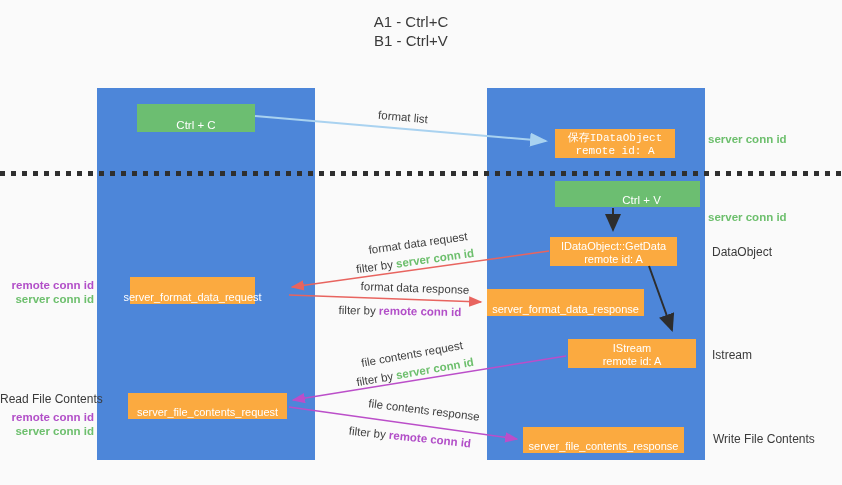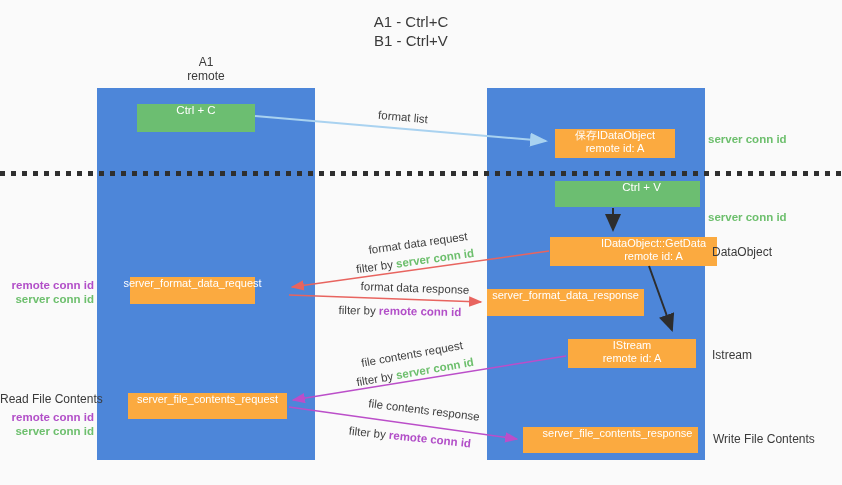--- a/index.html
+++ b/index.html
@@ -29,21 +29,21 @@
     text-align:center;color:#3a3a3a;
     font-size:12px;line-height:14px;
   }
   .dotted-line{
     position:absolute;top:171px;left:0;width:842px;height:5px;
     background:repeating-linear-gradient(to right,#2f2f2f 0 5px,transparent 5px 11px);
     z-index:3;
   }
   .node{
     position:absolute;display:flex;flex-direction:column;
-    align-items:center;justify-content:flex-start;
+    align-items:center;justify-content:flex-end;
     color:#fff;text-align:center;
     font-size:11.5px;line-height:13px;
     z-index:2;white-space:nowrap;
   }
   .node.green{background:#6cbe71;}
   .node.orange{background:#fbaa40;font-size:11px;}
   .arrows{
     position:absolute;top:0;left:0;width:842px;height:485px;
     z-index:4;pointer-events:none;
   }
@@ -67,44 +67,40 @@
 </head>
 <body>
 
 <div class="canvas">
 
   <div class="title">
     <div>A1 - Ctrl+C</div>
     <div>B1 - Ctrl+V</div>
   </div>
 
-  <div class="lane-header" style="left:97px;">
-    <div>A1</div>
-    <div>remote</div>
-  </div>
 
   <div class="lane lane-left"></div>
   <div class="lane lane-right"></div>
 
   <div class="dotted-line"></div>
 
   <div class="node green" style="left:137px;top:104px;width:118px;height:28px;">
     <span>Ctrl + C</span>
   </div>
 
-  <div class="node orange" style="left:555px;top:129px;width:120px;height:29px;">
+  <div class="node orange" style="left:555px;top:129px;width:120px;height:29px;font-family:Liberation Mono, monospace;">
     <span>保存IDataObject</span>
     <span>remote id: A</span>
   </div>
 
   <div class="node green" style="left:555px;top:181px;width:117px;height:26px;padding-left:28px;">
     <span>Ctrl + V</span>
   </div>
 
-  <div class="node orange" style="left:550px;top:237px;width:127px;height:29px;padding-left:40px;">
+  <div class="node orange" style="left:550px;top:237px;width:127px;height:29px;">
     <span>IDataObject::GetData</span>
     <span>remote id: A</span>
   </div>
 
   <div class="node orange" style="left:130px;top:277px;width:125px;height:27px;">
     <span>server_format_data_request</span>
   </div>
 
   <div class="node orange" style="left:487px;top:289px;width:157px;height:27px;">
     <span>server_format_data_response</span>
@@ -112,21 +108,21 @@
 
   <div class="node orange" style="left:568px;top:339px;width:128px;height:29px;">
     <span>IStream</span>
     <span>remote id: A</span>
   </div>
 
   <div class="node orange" style="left:128px;top:393px;width:159px;height:26px;">
     <span>server_file_contents_request</span>
   </div>
 
-  <div class="node orange" style="left:523px;top:427px;width:161px;height:26px;padding-left:14px;">
+  <div class="node orange" style="left:523px;top:427px;width:161px;height:26px;">
     <span>server_file_contents_response</span>
   </div>
 
   <svg class="arrows" viewBox="0 0 842 485">
     <defs>
       <marker id="mBlue" markerWidth="9" markerHeight="8" refX="8" refY="3.5" orient="auto">
         <path d="M0,0 L9,3.5 L0,7 z" fill="#a9d2f0"></path>
       </marker>
       <marker id="mBlack" markerWidth="9" markerHeight="9" refX="8" refY="4" orient="auto">
         <path d="M0,0 L9,4 L0,8 z" fill="#2d2d2d"></path>

